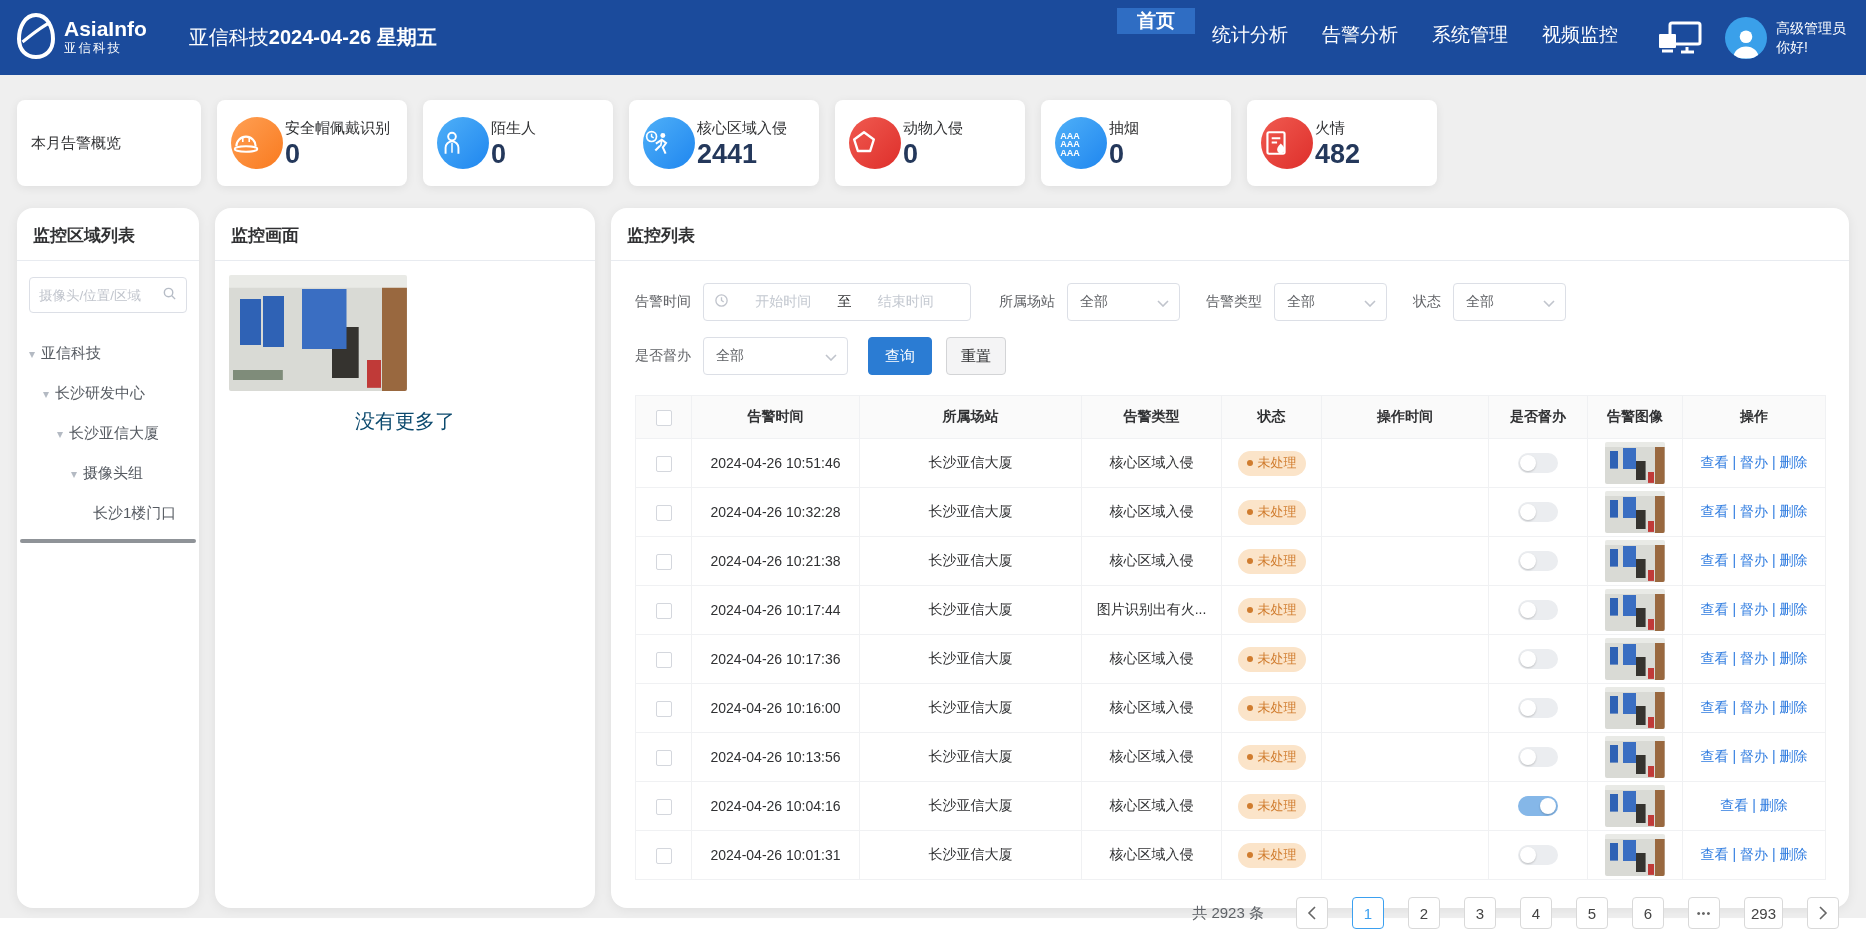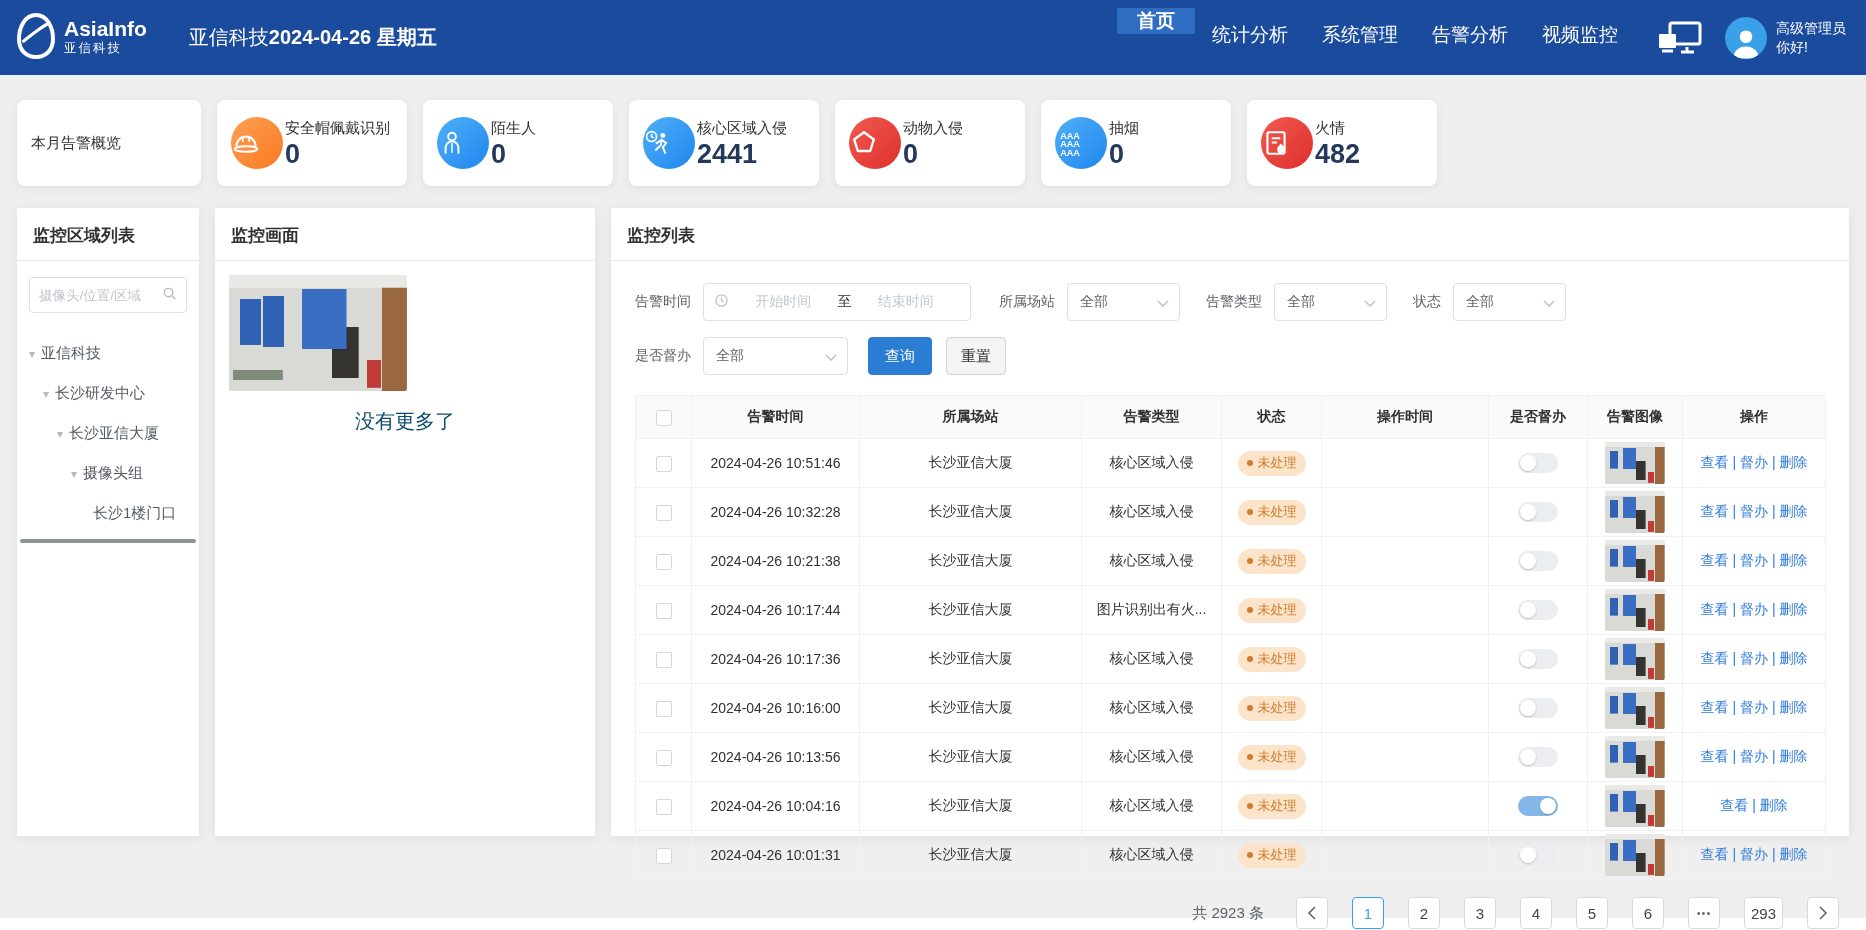--- a/index.html
+++ b/index.html
@@ -31,21 +31,21 @@
   .overview-label { font-size:15px; color:#303133; }
   .stat-icon { width:52px; height:52px; border-radius:50%; display:flex; align-items:center; justify-content:flex-start; flex:0 0 52px; }
   .ic-orange { background:linear-gradient(135deg,#ffa054,#f97a1f); }
   .ic-blue   { background:linear-gradient(135deg,#4fb0f8,#1f86ef); }
   .ic-red    { background:linear-gradient(135deg,#f05a50,#de2f2b); }
   .stat-texts { margin-left:2px; }
   .stat-label { font-size:15px; color:#303133; margin-bottom:3px; white-space:nowrap; }
   .stat-value { font-size:27px; font-weight:bold; color:#24385b; line-height:1; }
 
   
-  .panel { position:absolute; top:208px; height:628px; background:#fff; border-radius:0; box-shadow:0 2px 12px rgba(0,0,0,.07); }
+  .panel { position:absolute; top:208px; height:700px; background:#fff; border-radius:16px; box-shadow:0 2px 12px rgba(0,0,0,.07); }
   .panel-title { font-size:17px; font-weight:bold; color:#303133; padding:16px 16px 13px; }
   .panel-divider { height:1px; background:#e8ebf0; }
 
   
   .sidebar { left:17px; width:182px; overflow:hidden; }
   .search-box { margin:16px 12px 0; height:36px; border:1px solid #dcdfe6; border-radius:4px; display:flex; align-items:center; padding:9px 9px; background:#fff; }
   .search-box input { border:0; outline:0; flex:1; width:60px; font-size:13.5px; color:#606266; font-family:inherit; }
   .search-box input::placeholder { color:#c0c4cc; }
   .tree { padding:10px 12px 0; }
   .tree-item { display:flex; align-items:center; margin-top:21px; font-size:15px; color:#555a61; white-space:nowrap; cursor:pointer; }
@@ -135,22 +135,22 @@
       <div class="logo-en">AsiaInfo</div>
       <div class="logo-cn">亚信科技</div>
     </span>
   </div>
   <span class="nav-company">亚信科技</span>
   <span class="nav-date">2024-04-26 星期五</span>
 
   <div class="nav-menu">
     <div class="nav-item active">首页</div>
     <div class="nav-item">统计分析</div>
+    <div class="nav-item">告警分析</div>
     <div class="nav-item">系统管理</div>
-    <div class="nav-item">告警分析</div>
     <div class="nav-item">视频监控</div>
   </div>
 
   <span class="nav-screens">
     <svg width="46" height="36" viewBox="0 0 46 36" fill="none">
       <rect x="13" y="3" width="30" height="21" rx="2" stroke="#fff" stroke-width="3"></rect>
       <rect x="2" y="14" width="17" height="14" rx="1" fill="#fff"></rect>
       <path d="M30 27v4" stroke="#fff" stroke-width="3"></path>
       <path d="M24 32h13" stroke="#fff" stroke-width="3"></path>
       <path d="M5 31h11" stroke="#fff" stroke-width="3"></path>

